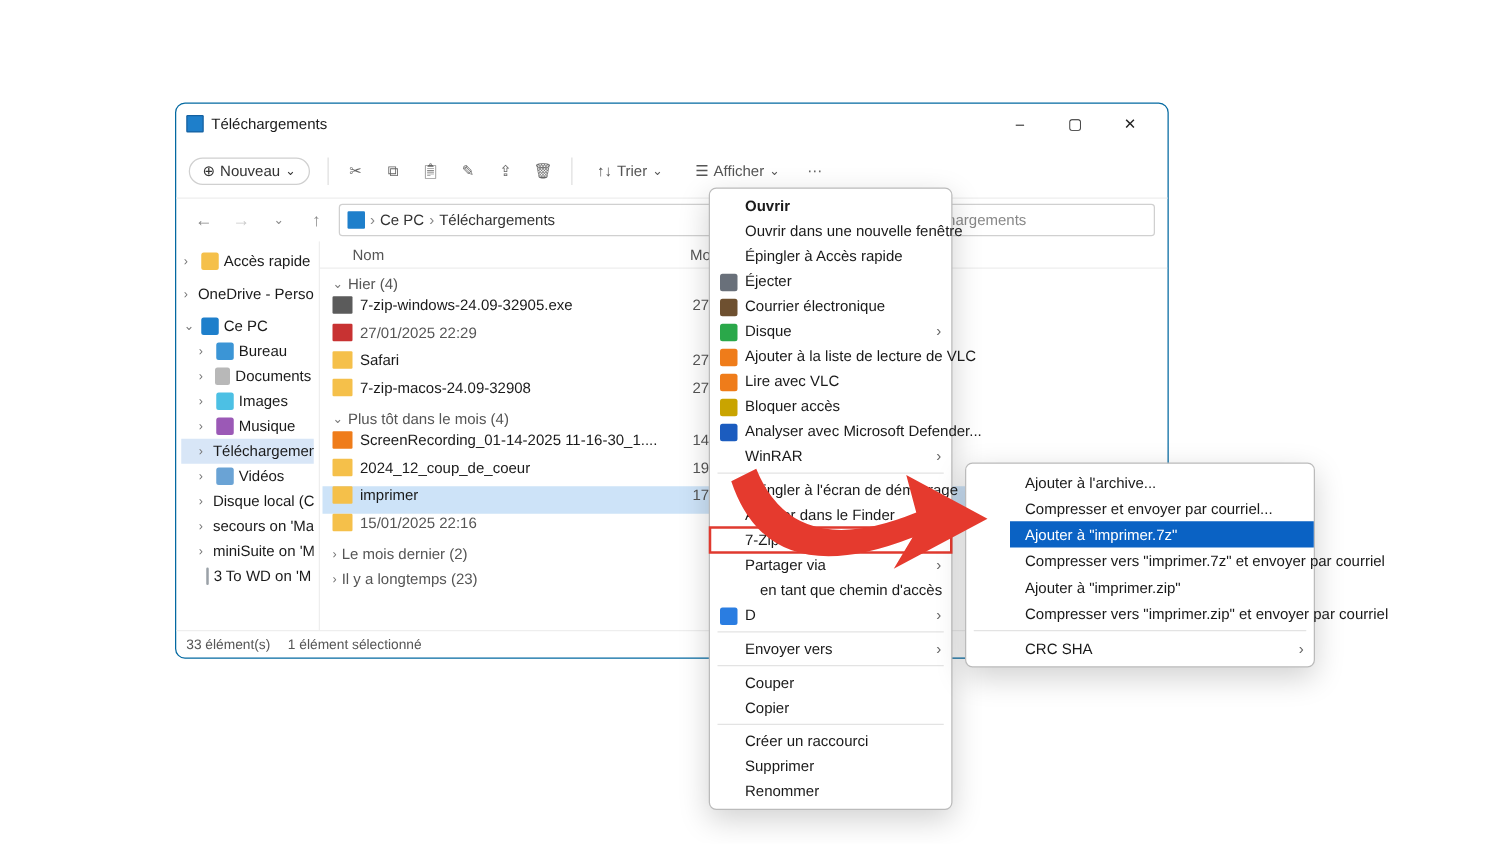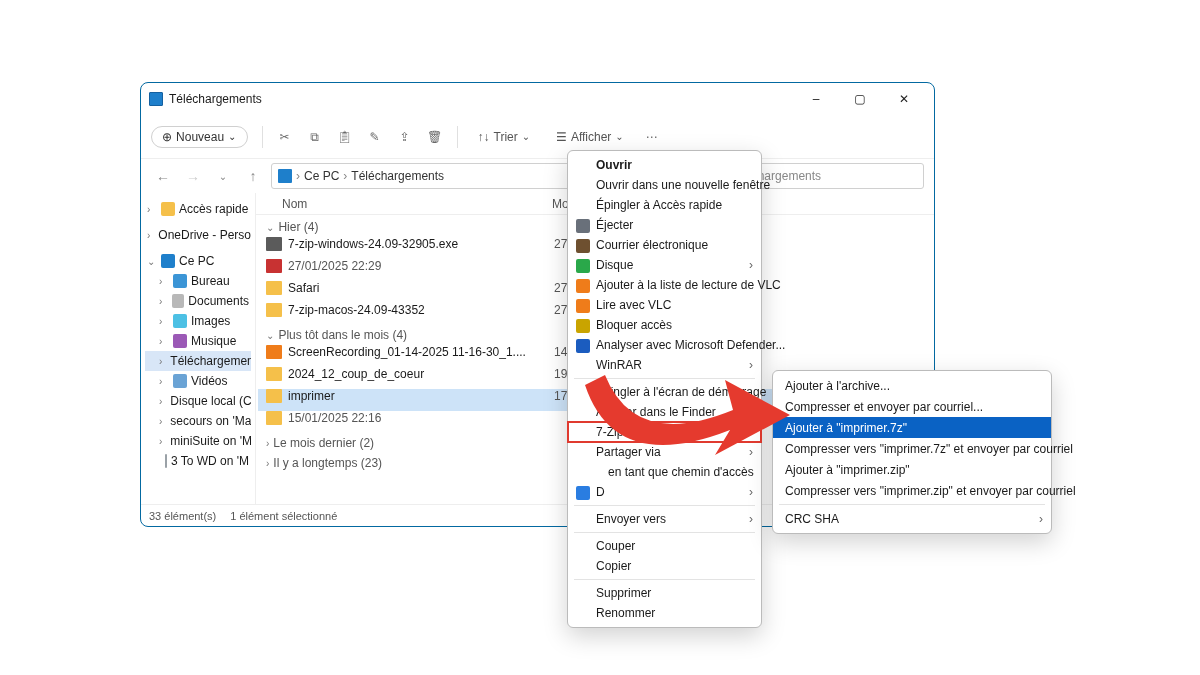--- a/index.html
+++ b/index.html
@@ -46,21 +46,21 @@
   
   .ctx { position:absolute; left:567px; top:150px; width:195px; background:#fff; border:1px solid #bbb; border-radius:6px; box-shadow:0 8px 24px rgba(0,0,0,.18); padding:4px 0; font-size:12px; }
   .ctx .item { display:flex; align-items:center; padding:3px 10px 3px 28px; position:relative; min-height:20px; white-space:nowrap;}
   .ctx .item.hasicon::before { content:''; position:absolute; left:8px; top:4px; width:14px; height:14px; background:var(--ic,#888); border-radius:2px;}
   .ctx .sep { height:1px; background:#e3e3e3; margin:3px 6px;}
   .ctx .item.sub::after{ content:'›'; position:absolute; right:8px; color:#666;}
   .ctx .item.highlight { outline:2px solid #e03a2f; outline-offset:-1px; background:#fff;}
   
   
   .sub-ctx { position:absolute; left:772px; top:370px; width:280px; background:#fff; border:1px solid #bbb; border-radius:6px; box-shadow:0 8px 24px rgba(0,0,0,.18); padding:4px 0; font-size:12px;}
-  .sub-ctx .item { padding:3.5px 12px; position:relative; white-space:nowrap;}
+  .sub-ctx .item { padding:3.5px 12px; position:relative; white-space:nowrap;margin-left:35px;}
   .sub-ctx .item.sub::after{ content:'›'; position:absolute; right:8px; color:#666;}
   .sub-ctx .item.hl { background:#0a62c4; color:#fff; }
   .sub-ctx .sep { height:1px; background:#e3e3e3; margin:3px 6px;}
 
   
   .big-arrow { position:absolute; left:565px; top:370px; width:230px; height:110px; pointer-events:none;}
 </style>
 </head>
 <body>
 
@@ -213,21 +213,21 @@
             <span class="ricon" style="background:#c83232;"></span>
             <span class="rdate">27/01/2025 22:29</span>
           </div>
         <div class="row">
             <span class="ricon" style="background:#f5c04a;"></span>
             <span class="rname">Safari</span>
             <span class="rdate">27/01/2025 22:47</span>
           </div>
         <div class="row">
             <span class="ricon" style="background:#f5c04a;"></span>
-            <span class="rname">7-zip-macos-24.09-43352</span>
+            <span class="rname">7-zip-macos-24.09-32908</span>
             <span class="rdate">27/01/2025 22:34</span>
           </div>
 
         <div class="group">
             <span class="chv">⌄</span>
             <span>Plus tôt dans le mois (4)</span>
           </div>
 
         <div class="row">
             <span class="ricon" style="background:#ef7c1a;"></span>
@@ -291,20 +291,21 @@
   <div class="item sub highlight">7-Zip</div>
   <div class="item sub">Partager via</div>
   <div class="item" style="padding-left:40px;">en tant que chemin d'accès</div>
   <div class="item hasicon sub" style="--ic:#2a7de1;">D</div>
   <div class="sep"></div>
   <div class="item sub">Envoyer vers</div>
   <div class="sep"></div>
   <div class="item">Couper</div>
   <div class="item">Copier</div>
   <div class="sep"></div>
+  <div class="item">Créer un raccourci</div>
   <div class="item">Supprimer</div>
   <div class="item">Renommer</div>
 
 </div>
 
 <div class="sub-ctx">
   <div class="item">Ajouter à l'archive...</div>
   <div class="item">Compresser et envoyer par courriel...</div>
   <div class="item hl">Ajouter à "imprimer.7z"</div>
   <div class="item">Compresser vers "imprimer.7z" et envoyer par courriel</div>

